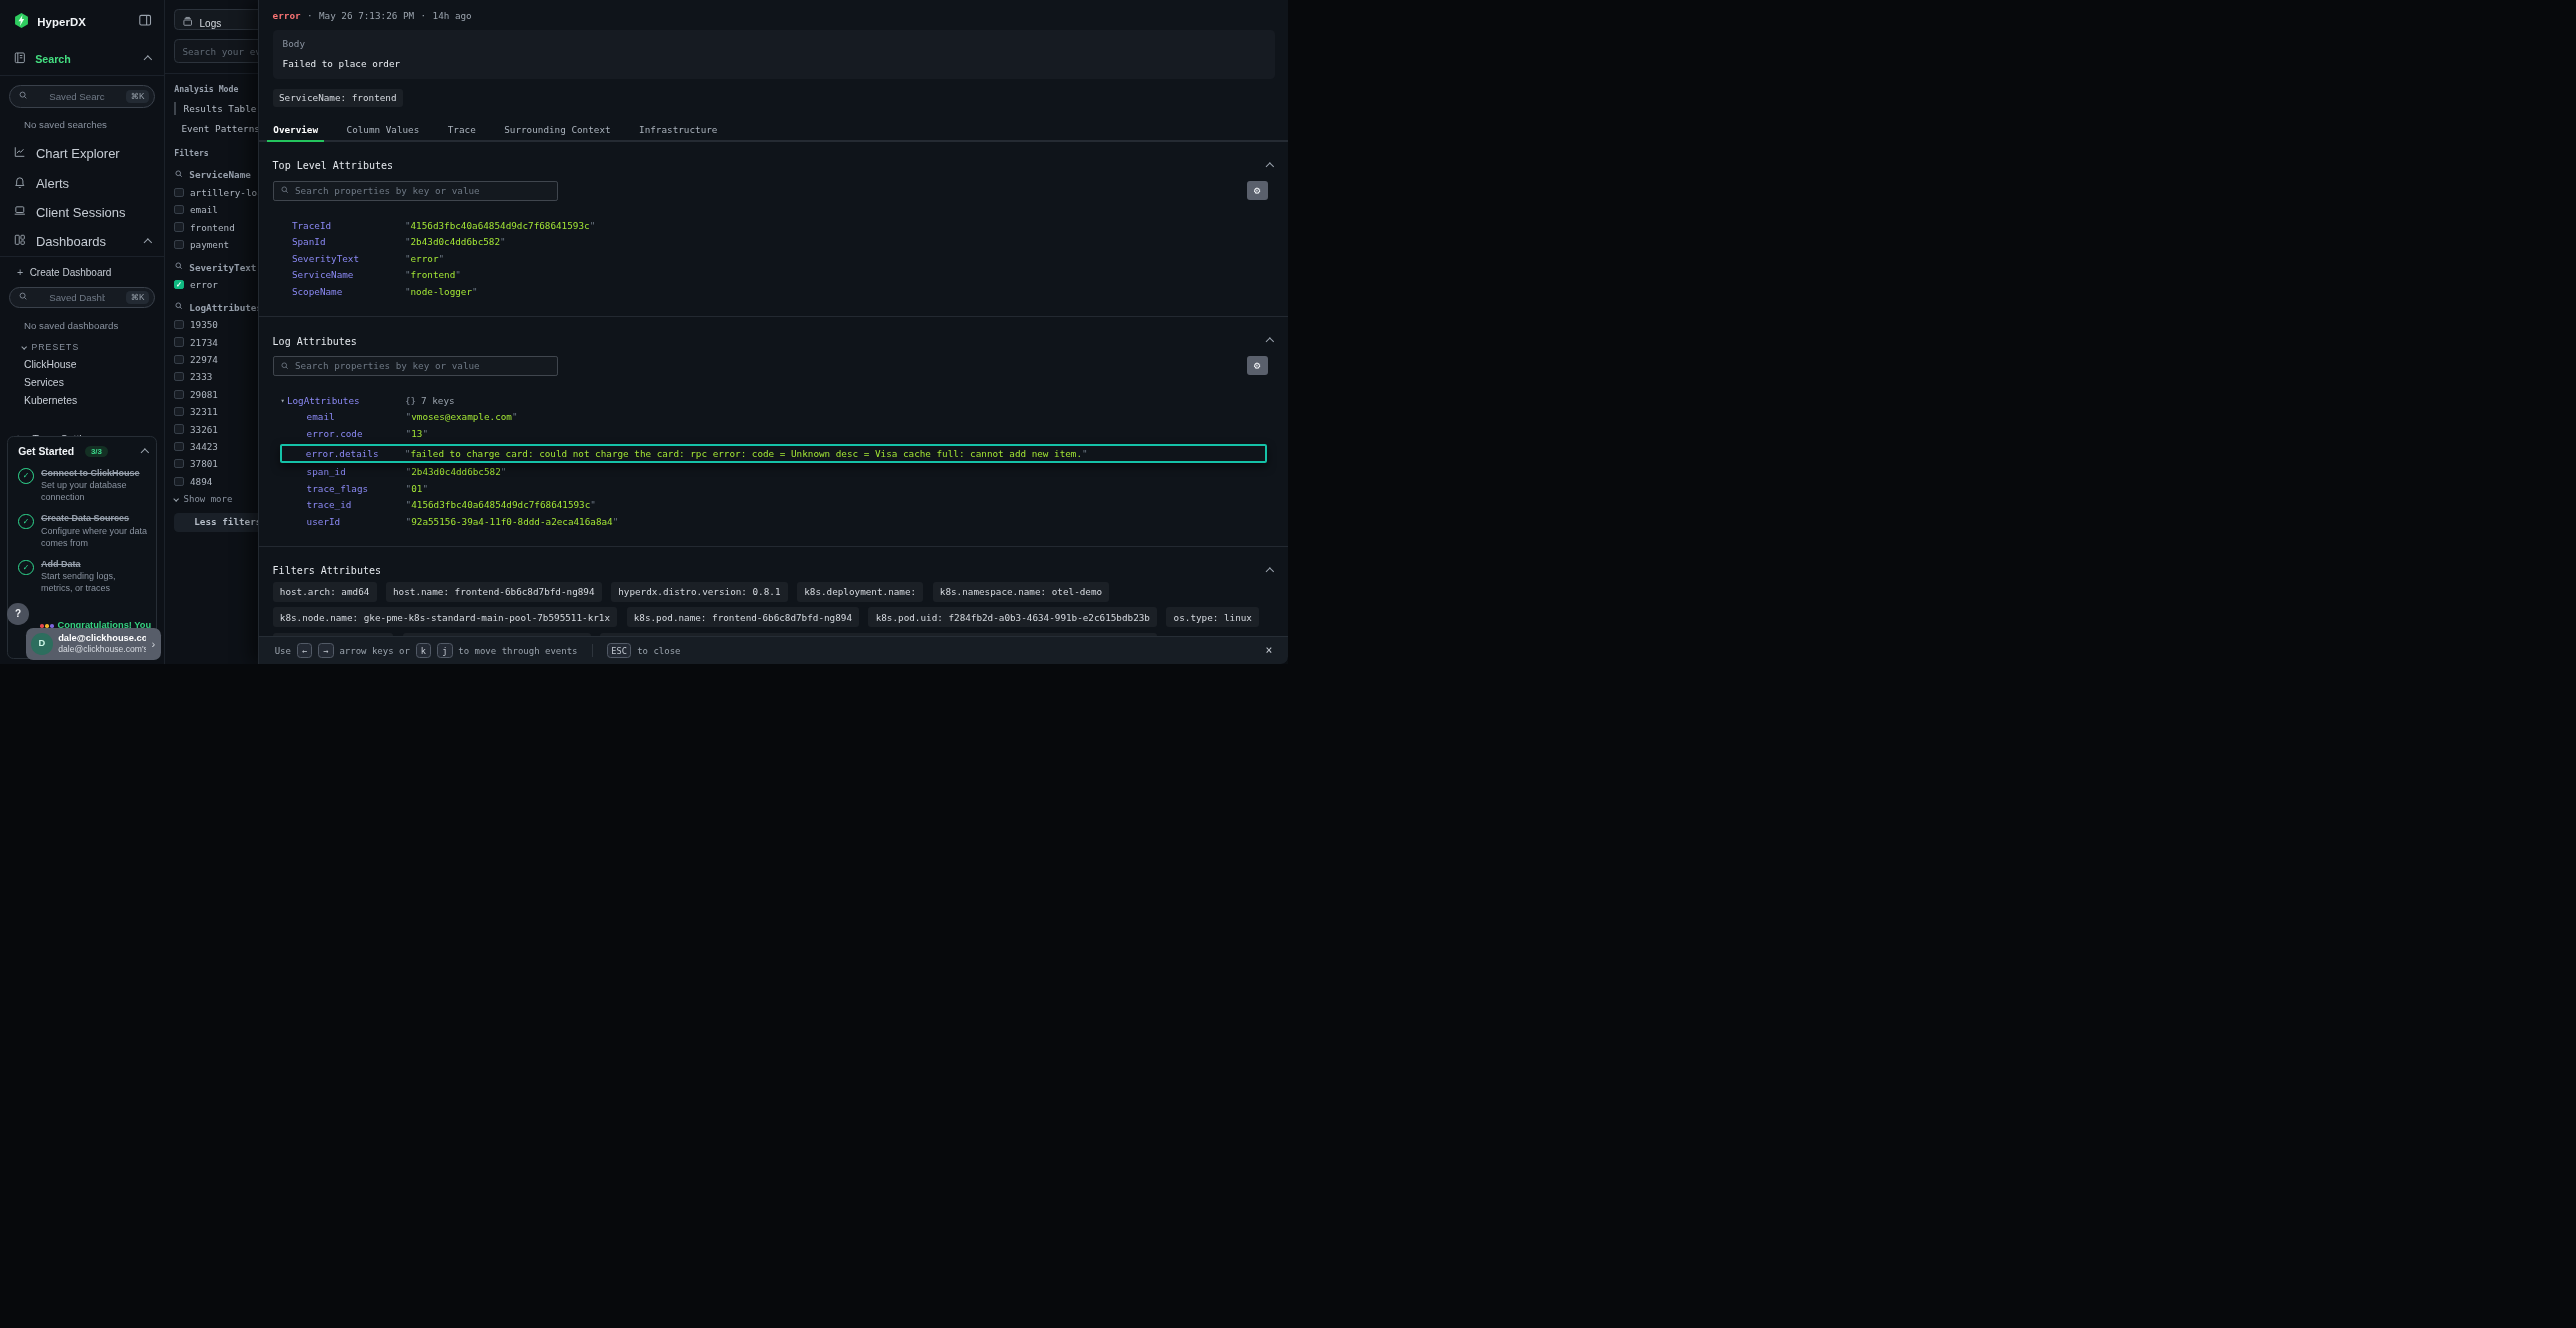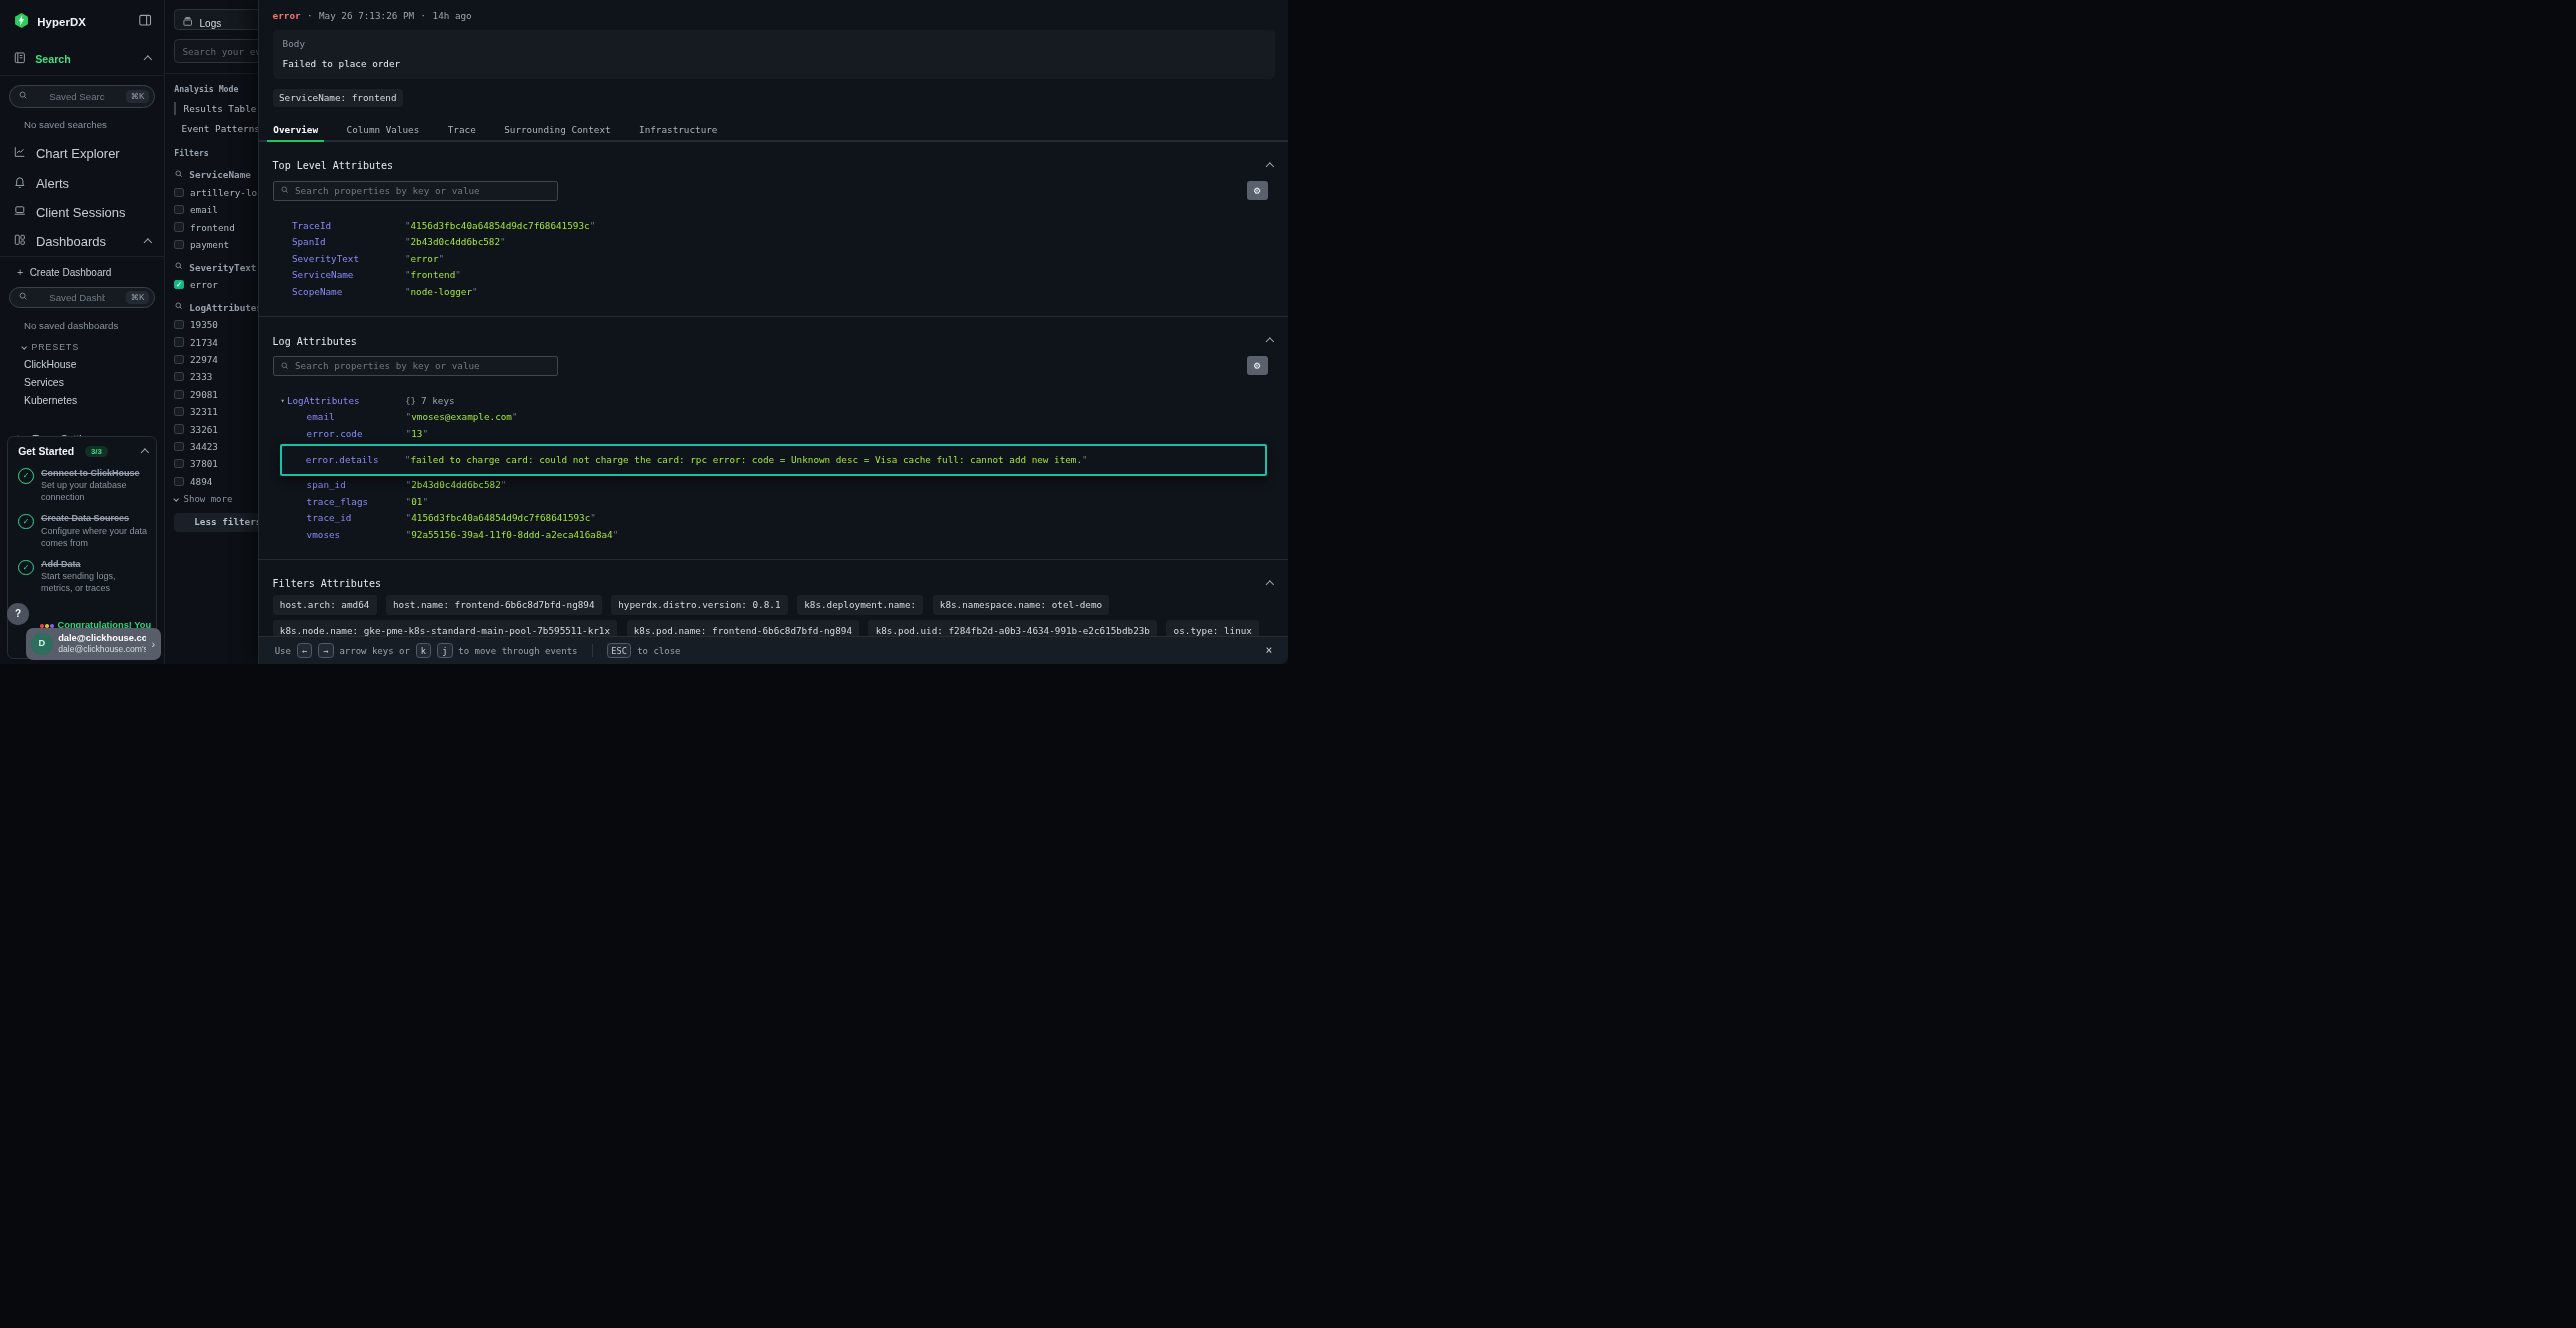--- a/index.html
+++ b/index.html
@@ -89,21 +89,21 @@
   .kv { display:flex; height:16.5px; line-height:16.5px; font-size:9.3px; align-items:center; }
   .kv .k { color:#8a88f2; width:113px; flex:0 0 auto; margin-left:19.3px; white-space:nowrap; }
   .kv .v { color:#a3e635; white-space:nowrap; }
   .kv .v::before, .kv .v::after { content:'"'; color:#6e7884; }
   .root-row { display:flex; height:16.5px; line-height:16.5px; font-size:9.3px; margin:17px 0 0 0; align-items:center; }
   .caret { color:#9aa3ad; font-size:7.2px; width:6.4px; margin-left:7.9px; }
   .root-name { color:#8a88f2; width:118px; }
   .braces { color:#8a93a0; margin-right:5px; }
   .meta { color:#9aa3ad; }
   .tree .kv .k { margin-left:34px; width:99px; }
-  .kv.hl { position:relative; border:2.1px solid #15c2a8; border-radius:2.1px; margin:1.4px 7.2px 1.4px 7.2px; padding-left:0; height:32px; line-height:15px; box-shadow:0 3.6px 8.6px rgba(0,0,0,.55); }
+  .kv.hl { position:relative; border:2.1px solid #15c2a8; border-radius:2.1px; margin:1.4px 7.2px 1.4px 7.2px; padding-left:0; height:19px; line-height:15px; box-shadow:0 3.6px 8.6px rgba(0,0,0,.55); }
   .kv.hl .k { margin-left:24px; }
   .sec-divider { border-top:0.7px solid #232931; margin-top:15.7px; }
   .chip-row { display:flex; gap:9.3px; margin-top:5.7px; }
   .chip-row:first-of-type { margin-top:15.7px; }
   .attr-chip { background:#1b2026; border-radius:2.9px; color:#d5d9df; font-size:9.3px; padding:4.3px 7.2px; white-space:nowrap; flex:0 0 auto; }
   #drawer-footer { position:absolute; left:0; bottom:0; width:100%; height:28px; background:#171d24; border-top:0.7px solid #262d35; border-radius:0 0 7.2px 0; display:flex; align-items:center; padding-left:15.7px; gap:5.7px; font-size:9px; color:#9aa3ad; }
   .kbd { display:inline-block; min-width:15.7px; background:#232933; border:0.7px solid #525a66; border-radius:3.6px; color:#c2c8d0; font-size:8.6px; text-align:center; padding:1.4px 3.6px; }
   .foot-div { width:0.7px; height:13px; background:#2e353d; margin:0 8.6px; }
   .close-x { position:absolute; right:15.7px; top:6.4px; color:#c2c8d0; font-size:11.4px; }
 
@@ -512,21 +512,21 @@
           </div>
         <div class="kv">
             <span class="k">trace_flags</span>
             <span class="v">01</span>
           </div>
         <div class="kv">
             <span class="k">trace_id</span>
             <span class="v">4156d3fbc40a64854d9dc7f68641593c</span>
           </div>
         <div class="kv">
-            <span class="k">vmoses</span>
+            <span class="k">userId</span>
             <span class="v">92a55156-39a4-11f0-8ddd-a2eca416a8a4</span>
           </div>
       </div>
     </div>
 
     <div class="sec-divider"></div>
 
     
     <div class="section">
       <div class="sec-head">

